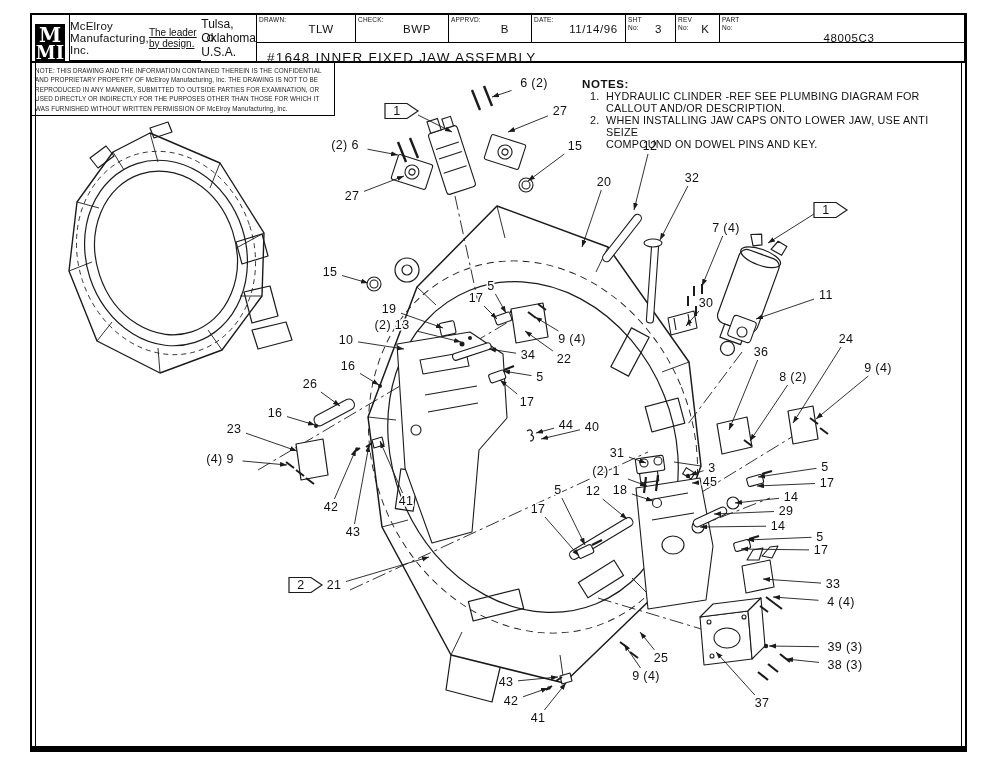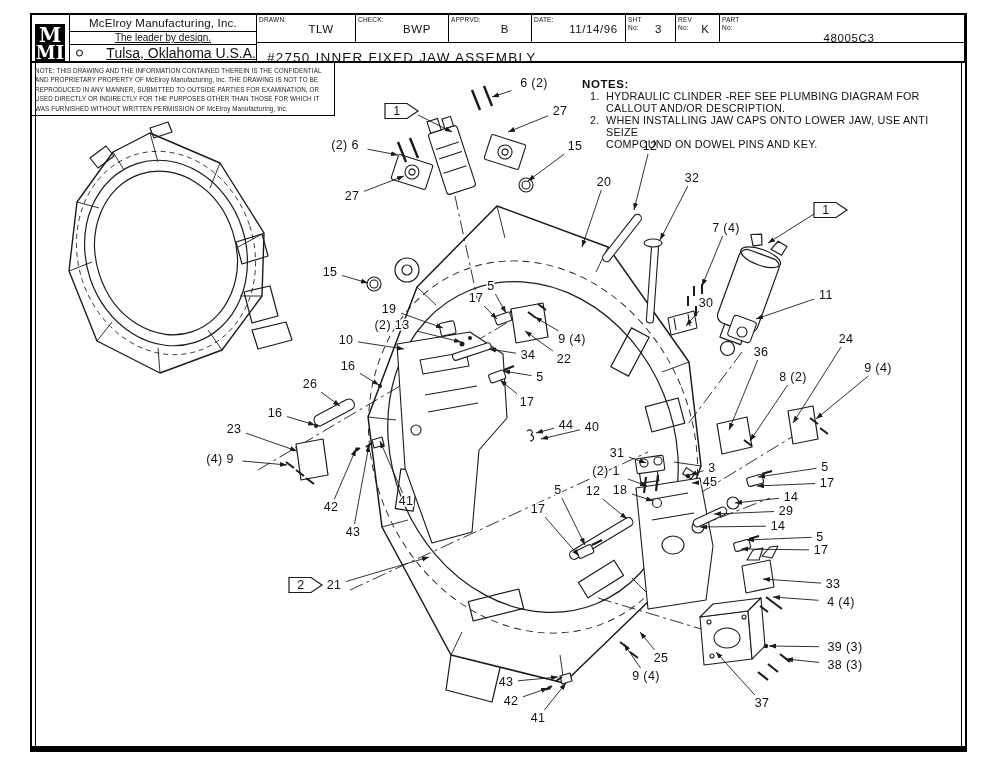--- a/index.html
+++ b/index.html
@@ -13,26 +13,26 @@
   .flag{fill:#ffffff;stroke:#1b1b1b;stroke-width:1.2;}
 
   
   .tb{position:absolute;left:30px;top:13px;width:936px;height:50px;box-sizing:border-box;
       border:2px solid #000;display:flex;background:#fff;z-index:5;}
   .tb-logo{width:37px;flex:none;position:relative;border-right:1.5px solid #000;}
   .logo-box{position:absolute;left:3px;top:9px;width:30px;height:38px;background:#000;color:#fff;
             text-align:center;font-family:"DejaVu Serif",serif;font-weight:bold;}
   .logo-m{font-size:20px;line-height:20px;margin-top:1px;}
   .logo-mi{font-size:18px;line-height:15px;}
-  .tb-company{width:186px;flex:none;border-right:1.5px solid #000;display:flex;flex-direction:column;}
+  .tb-company{width:186px;flex:none;border-right:1.5px solid #000;display:flex;flex-direction:row;}
   .co-name{flex:1.25;border-bottom:1px solid #000;display:flex;align-items:center;justify-content:center;
            font-size:11.5px;letter-spacing:0.2px;}
   .co-tag{flex:1;border-bottom:1px solid #000;display:flex;align-items:center;justify-content:center;
           font-size:10px;text-decoration:underline;}
-  .co-loc{flex:0.95;display:flex;align-items:center;justify-content:flex-end;font-size:14px;position:relative;text-decoration:underline;}
+  .co-loc{flex:0.95;display:flex;align-items:center;justify-content:flex-end;font-size:12px;position:relative;}
   .tm-circle{position:absolute;left:6px;top:50%;transform:translateY(-50%);width:5px;height:5px;
              border:1px solid #000;border-radius:50%;}
   .tb-right{flex:1;display:flex;flex-direction:column;min-width:0;gap:7px;}
   .tb-fields{height:27px;flex:none;display:flex;border-bottom:1.5px solid #000;}
   .f{border-right:1px solid #000;box-sizing:border-box;display:flex;padding:1px 2px;min-width:0;}
   .f:last-child{border-right:none;flex-direction:column;}
   .fl{font-size:6.5px;line-height:1.2;width:30px;flex:none;letter-spacing:0.2px;}
   .fv{flex:1;text-align:center;font-size:11.5px;align-self:center;letter-spacing:0.6px;white-space:nowrap;}
   .fv-left{text-align:left;padding-left:14px;}
   .tb-title{flex:1;display:flex;align-items:center;padding-left:10px;font-size:13.5px;
@@ -427,21 +427,21 @@
         </div>
         <div class="f" style="width:44px">
           <span class="fl" style="width:16px">REV No:</span>
           <span class="fv">K</span>
         </div>
         <div class="f" style="flex:1">
           <span class="fl" style="width:20px">PART No:</span>
           <span class="fv fv-left">48005C3</span>
         </div>
       </div>
-      <div class="tb-title">#2750 INNER FIXED JAW ASSEMBLY</div>
+      <div class="tb-title">#1648 INNER FIXED JAW ASSEMBLY</div>
     </div>
   </div>
 
   <div class="prop">NOTE: THIS DRAWING AND THE INFORMATION CONTAINED THEREIN IS THE CONFIDENTIAL AND PROPRIETARY PROPERTY OF McElroy Manufacturing, Inc. THE DRAWING IS NOT TO BE REPRODUCED IN ANY MANNER, SUBMITTED TO OUTSIDE PARTIES FOR EXAMINATION, OR USED DIRECTLY OR INDIRECTLY FOR THE PURPOSES OTHER THAN THOSE FOR WHICH IT WAS FURNISHED WITHOUT WRITTEN PERMISSION OF McElroy Manufacturing, Inc.</div>
 
   <div class="notes">
     <div class="notes-h">NOTES:</div>
     <div class="note-item">
       <span class="note-num">1.</span>
       <span class="note-txt">HYDRAULIC CLINDER -REF SEE PLUMBING DIAGRAM FOR

